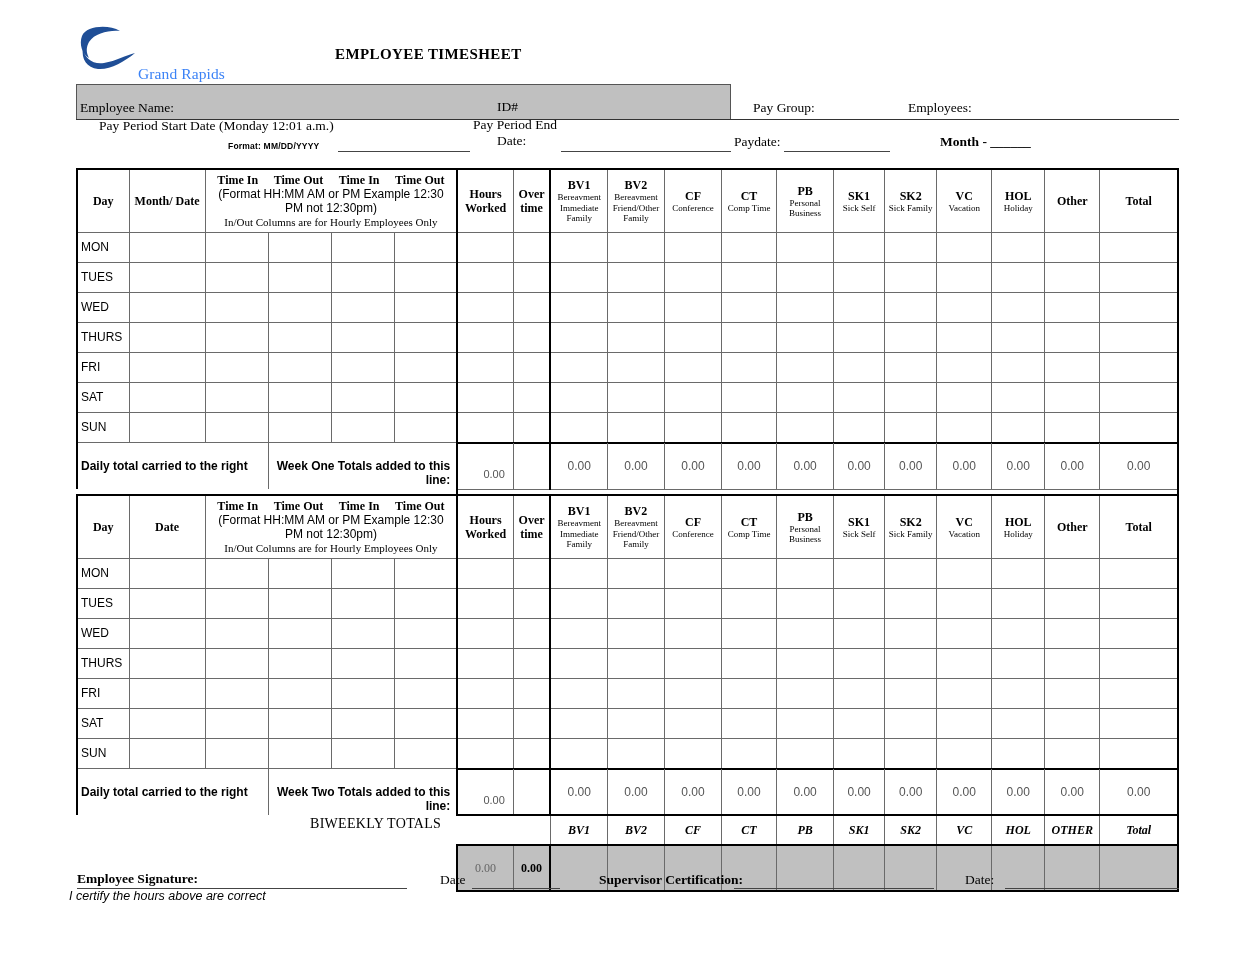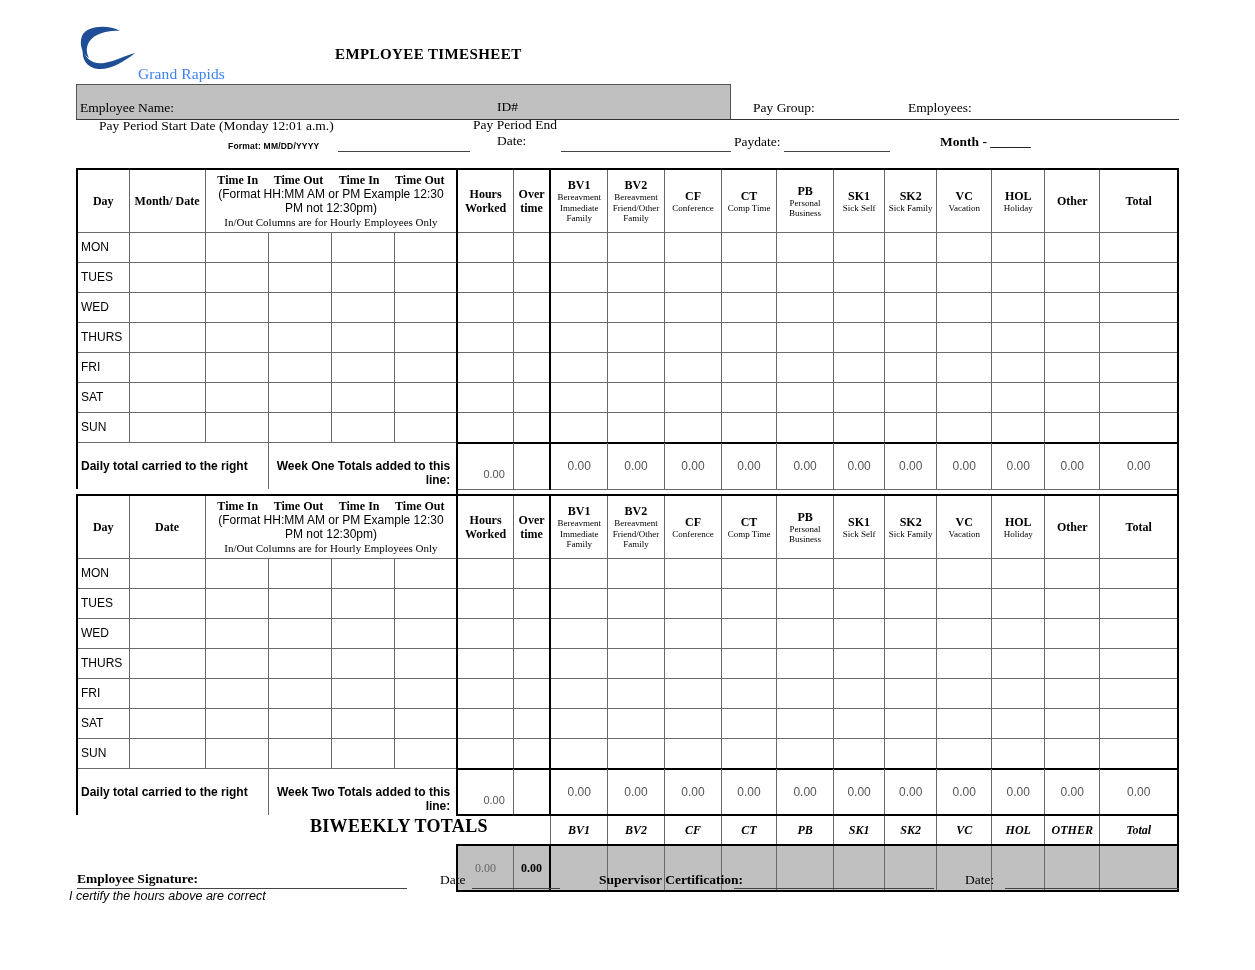--- a/index.html
+++ b/index.html
@@ -70,22 +70,22 @@
             font-size:11.5px; text-align:left; padding-left:3px !important;
             vertical-align:top; }
   .note-r { font-family:"Liberation Sans", sans-serif; font-weight:bold;
             font-size:12px; text-align:right; padding-right:6px !important;
             vertical-align:bottom; padding-bottom:2px !important; }
   .abbr { text-align:center; font-style:italic; font-weight:bold; font-size:11.5px;
           font-family:"Liberation Serif", serif; }
   .gcell { background:#c0c0c0; }
   .bigzero { text-align:center; font-size:15px; color:#666; }
   .bigzero.dark { color:#000; font-weight:bold; }
-  .biweek-lbl { position:absolute; left:310px; top:816px; font-size:18px;
-                font-weight:bold; letter-spacing:.3px; }
+  .biweek-lbl { position:absolute; left:310px; top:816px; font-size:14px;
+                font-weight:normal; letter-spacing:.3px; }
 
   .nb { border:none !important; }
   .nb-t { border-top:none !important; }
   .nb-b { border-bottom:none !important; }
 
   
   .sig { position:absolute; font-size:13.5px; }
   .sig.bold { font-weight:bold; }
   .certify { position:absolute; left:69px; top:889px; font-size:12.5px;
              font-family:"Liberation Sans", sans-serif;font-style:italic; }

